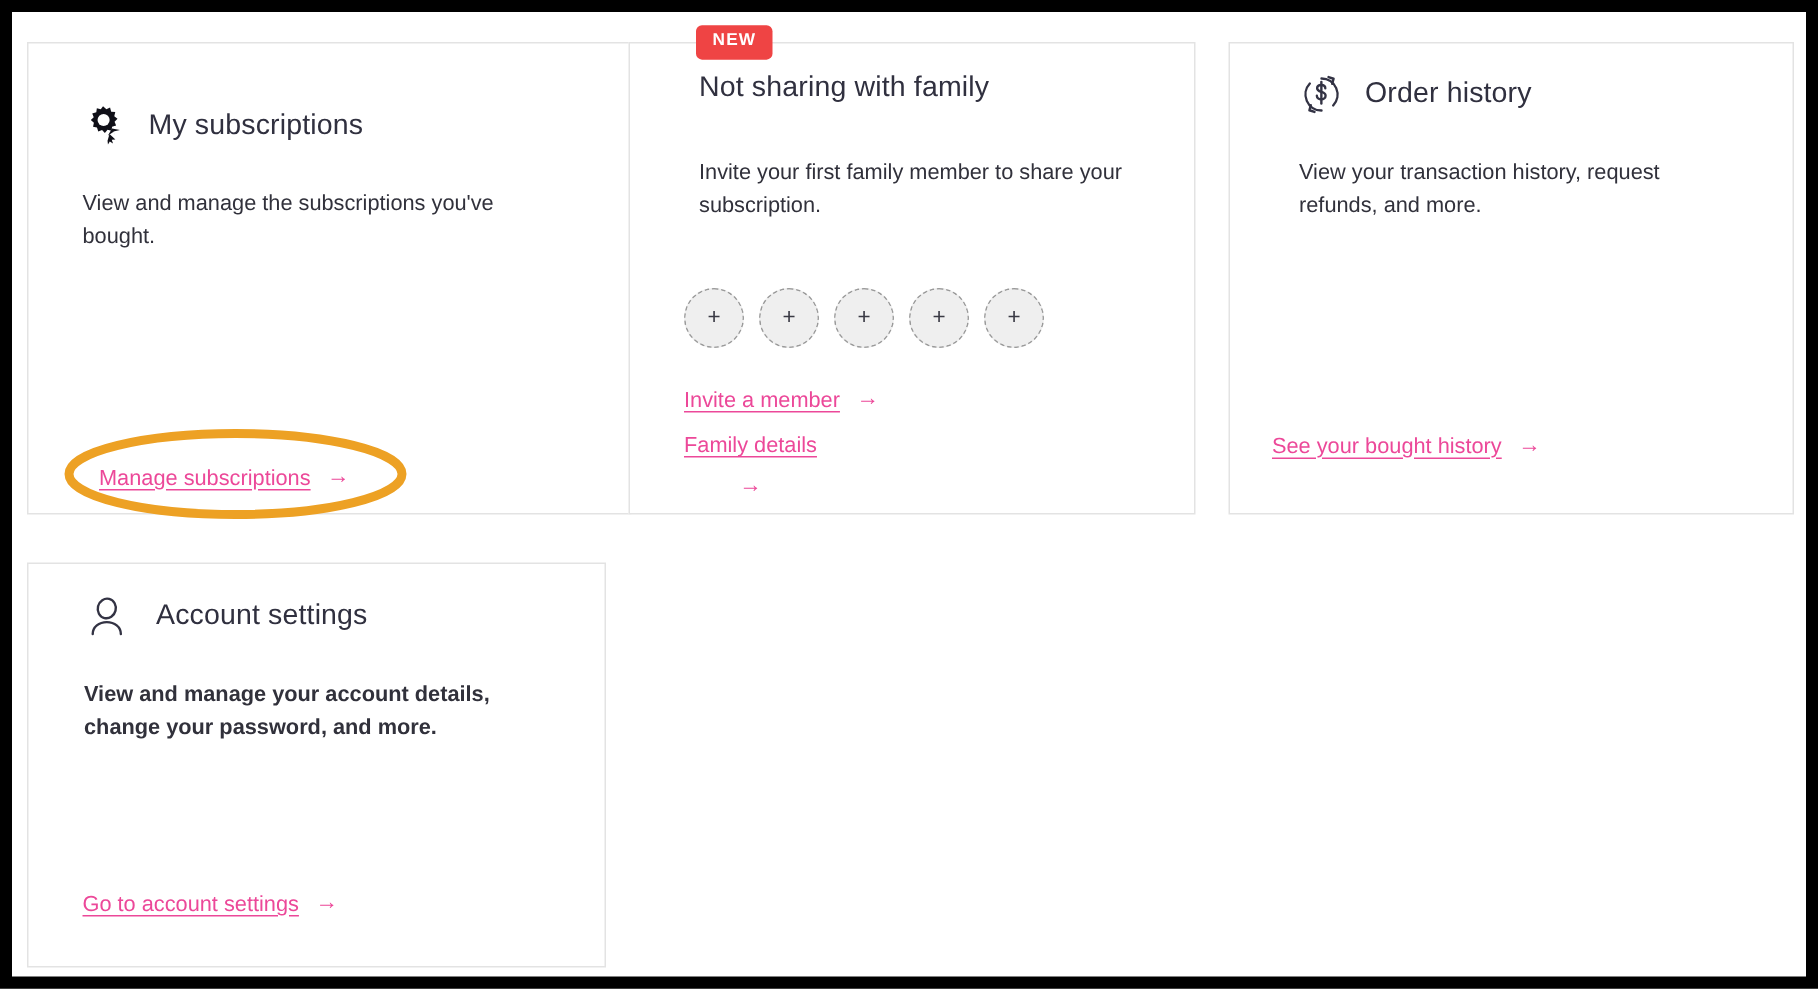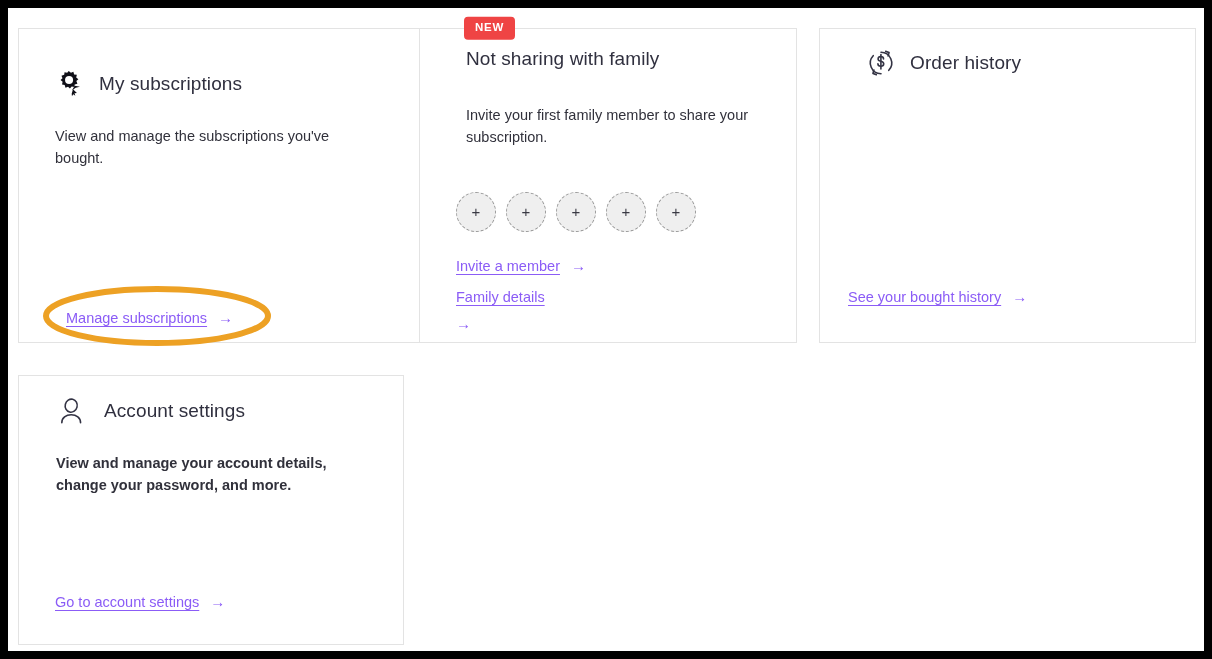--- a/index.html
+++ b/index.html
@@ -102,23 +102,23 @@
     font-size: 15px;
     color: #3a3a44;
     line-height: 1;
     padding-bottom: 1px;
   }
 
   
   .card-link {
     position: absolute;
     display: inline-flex;
-    align-items: flex-start;
+    align-items: center;
     gap: 11px;
-    color: #8b5cf6;
+    color: #ec4899;
     font-size: 14.5px;
     text-decoration: none;
     white-space: nowrap;
   }
   .card-link .ltext {
     text-decoration: underline;
     text-underline-offset: 2.5px;
   }
   .card-link .arrow {
     font-size: 15px;
@@ -222,20 +222,21 @@
       <path d="M16 4.6 a11.4 11.4 0 0 1 8.3 19.2" fill="none" stroke="#333344" stroke-width="1.7" stroke-linecap="round"></path>
       <path d="M16 27.4 a11.4 11.4 0 0 1 -8.3 -19.2" fill="none" stroke="#333344" stroke-width="1.7" stroke-linecap="round"></path>
       <path d="M21.0 3.6 l3.6 1.2 l-1.0 3.6" fill="none" stroke="#333344" stroke-width="1.7" stroke-linecap="round" stroke-linejoin="round"></path>
       <path d="M11.0 28.4 l-3.6 -1.2 l1.0 -3.6" fill="none" stroke="#333344" stroke-width="1.7" stroke-linecap="round" stroke-linejoin="round"></path>
       <path d="M18.7 11.6 c0 -1.5 -1.3 -2.4 -2.9 -2.4 c-1.6 0 -2.9 0.9 -2.9 2.4 c0 1.5 1.4 2.1 2.9 2.5 c1.6 0.4 3.1 1.0 3.1 2.7 c0 1.6 -1.4 2.6 -3.1 2.6 c-1.7 0 -3.1 -1.0 -3.1 -2.6" fill="none" stroke="#333344" stroke-width="1.7" stroke-linecap="round"></path>
       <line x1="15.9" y1="7.0" x2="15.9" y2="22.4" stroke="#333344" stroke-width="1.7" stroke-linecap="round"></line>
     </svg>
     <div class="card-title">Order history</div>
   </div>
 
+  <div class="card-body" style="left:858px; top:96px; width:268px;">View your transaction history, request refunds, and more.</div>
 
   <a class="card-link" id="link-order-history" href="#">
     <span class="ltext">See your bought history</span>
     <span class="arrow">→</span>
   </a>
 
   <div class="card" id="card-account"></div>
 
   <div class="card-head" style="left:48px; top:388px; gap:18px;">
     <svg class="card-icon" viewBox="0 0 32 32">

